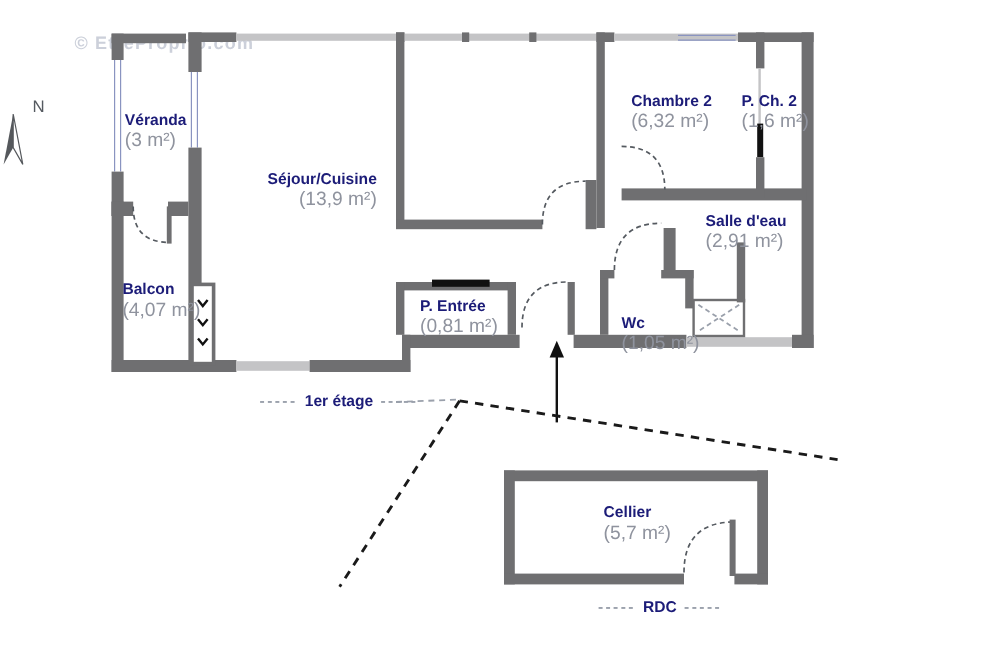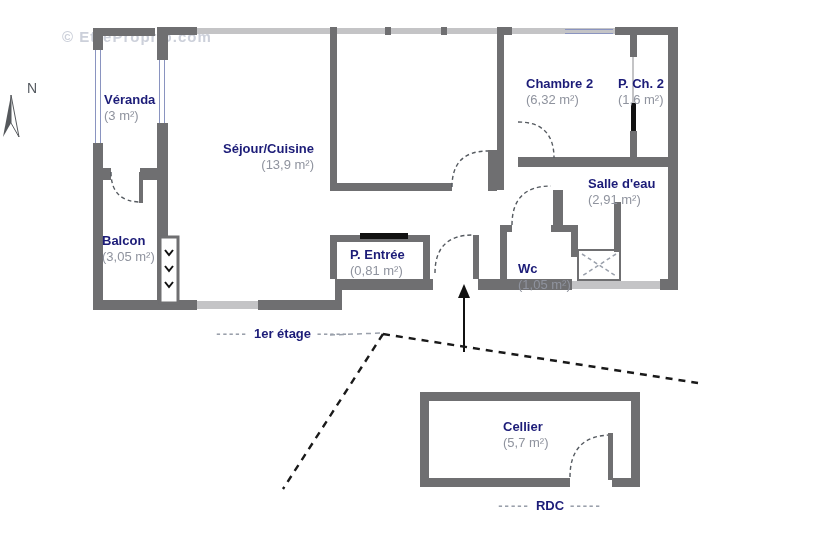--- a/index.html
+++ b/index.html
@@ -5,21 +5,21 @@
   html,body{margin:0;padding:0;background:#ffffff;}
   .stage{position:relative;width:819px;height:540px;background:#ffffff;overflow:hidden;
          font-family:"Liberation Sans", sans-serif;}
   .plan-svg{position:absolute;left:0;top:0;z-index:2;}
   .watermark{position:absolute;left:62px;top:28px;z-index:1;color:#ccd0da;
              font-size:15px;font-weight:bold;letter-spacing:1px;white-space:nowrap;}
   .compass-n{position:absolute;left:27px;top:80px;z-index:3;color:#555a60;font-size:14px;}
   .room-label{position:absolute;z-index:3;line-height:1.25;white-space:nowrap;}
   .rname{color:#1c1c78;font-weight:bold;font-size:13px;}
   .rname-light{color:#6272a0;font-weight:bold;font-size:13px;}
-  .rarea{color:#8f939e;font-size:13px;}
+  .rarea{color:#8f939e;font-size:16px;}
   .floor-caption{position:absolute;z-index:3;font-size:13px;text-align:center;white-space:nowrap;}
   .floor-caption .dashes{color:#9aa0ab;letter-spacing:2px;font-weight:bold;}
   .floor-caption .cap{color:#1c1c78;font-weight:bold;padding:0 6px;}
 </style>
 </head>
 <body>
 
 <div class="stage">
 
   <div class="watermark">© EtreProprio.com</div>
@@ -151,21 +151,21 @@
 
   <div class="compass-n">N</div>
 
   <div class="room-label" style="left:104px;top:92px;">
     <div class="rname">Véranda</div>
     <div class="rarea">(3 m²)</div>
   </div>
 
   <div class="room-label" style="left:102px;top:233px;">
     <div class="rname">Balcon</div>
-    <div class="rarea">(3,05 m²)</div>
+    <div class="rarea">(4,07 m²)</div>
   </div>
 
   <div class="room-label" style="left:223px;top:141px;text-align:right;">
     <div class="rname">Séjour/Cuisine</div>
     <div class="rarea">(13,9 m²)</div>
   </div>
 
 
   <div class="room-label" style="left:526px;top:76px;">
     <div class="rname">Chambre 2</div>

